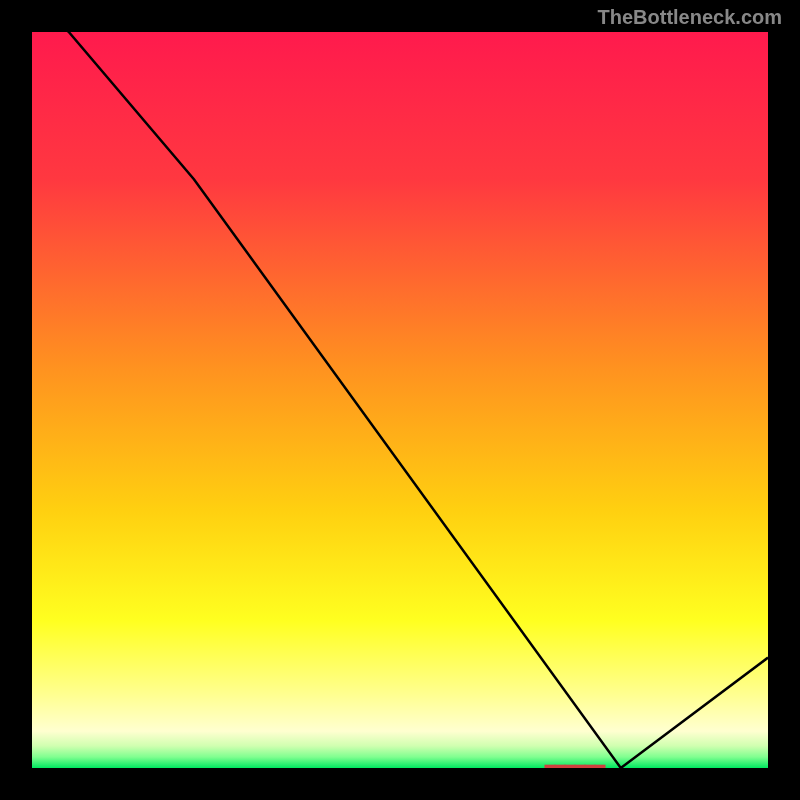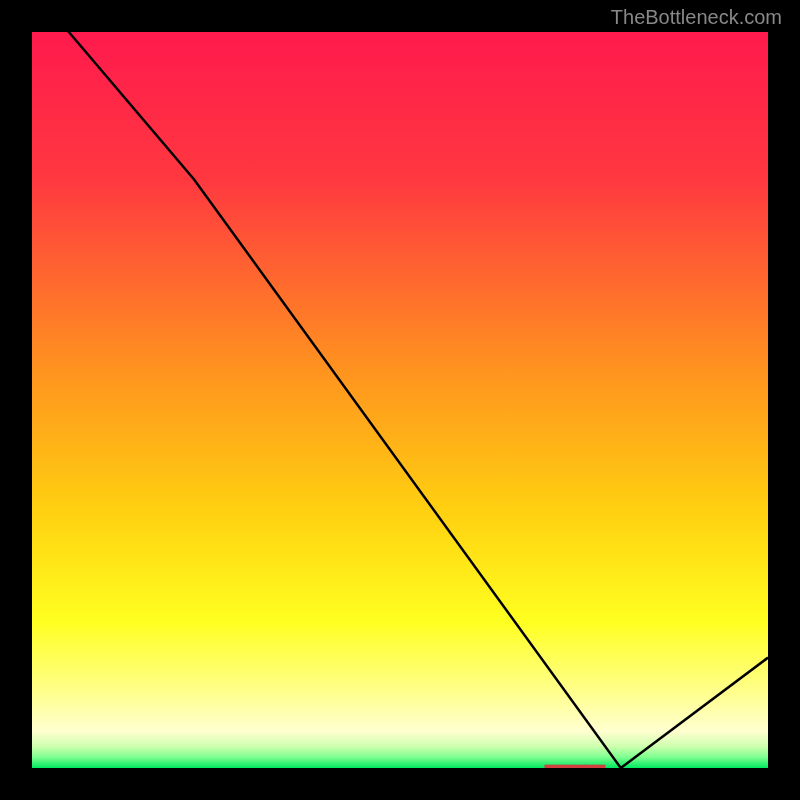--- a/index.html
+++ b/index.html
@@ -9,21 +9,21 @@
       background: #000;
       position: relative;
       font-family: Arial, sans-serif;
     }
     .watermark {
       position: absolute;
       top: 6px;
       right: 18px;
       color: #888;
       font-size: 20px;
-      font-weight: normal;
+      font-weight: bold;
       z-index: 10;
     }
     .chart-container {
       position: absolute;
       top: 30px;
       left: 30px;
       width: 740px;
       height: 740px;
       border: 2px solid #000;
     }

